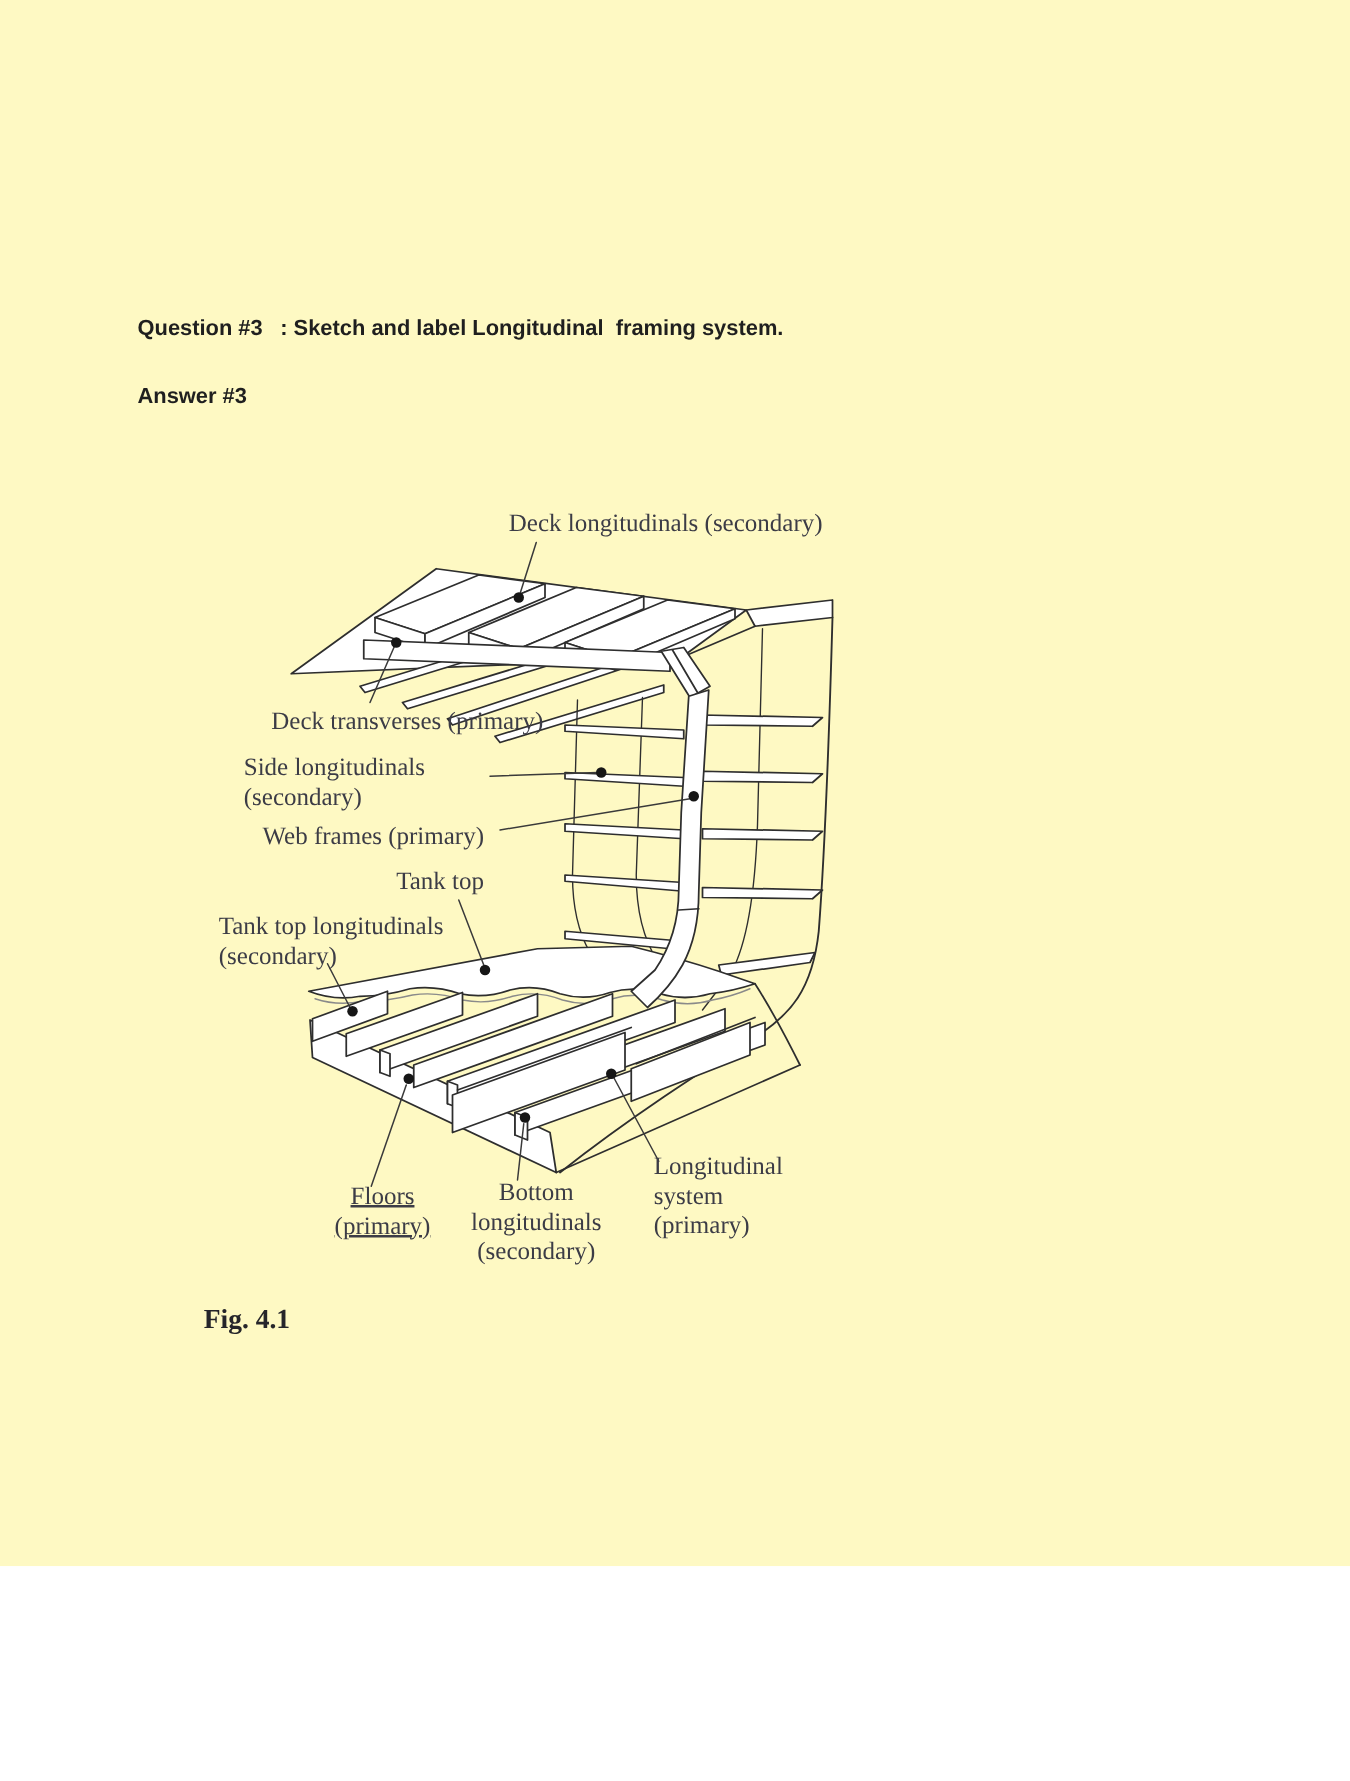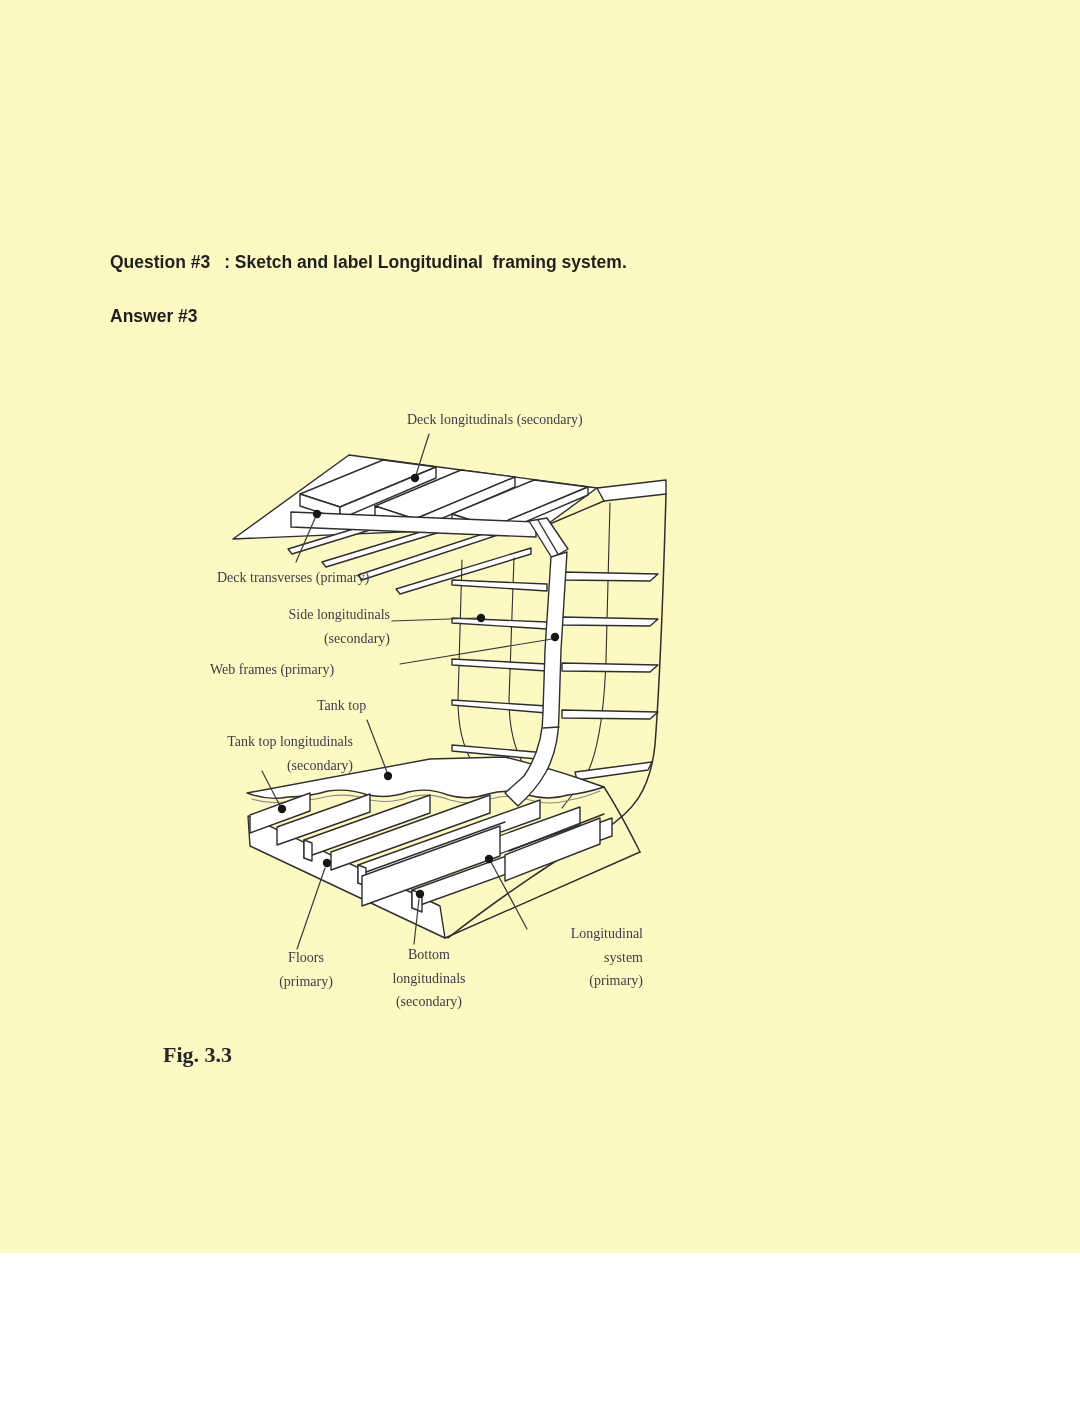--- a/index.html
+++ b/index.html
@@ -1,22 +1,22 @@
 <!DOCTYPE html>
 <html><head>
 <meta charset="utf-8">
 <style>
   html,body{margin:0;padding:0;background:#ffffff;}
   #page{position:relative;width:1080px;height:1253px;background:#fef9c3;overflow:hidden;
         font-family:"Liberation Serif","DejaVu Serif",serif;}
   .qa{position:absolute;font-family:"Liberation Sans","DejaVu Sans",sans-serif;
       font-weight:bold;font-size:17.5px;color:#1f1f1f;white-space:pre-wrap;}
   #drawing{position:absolute;left:0;top:0;width:1080px;height:1425px;z-index:1;}
-  .fig-label{position:absolute;font-size:14px;line-height:23.5px;color:#3c3c46;z-index:2;}
-  .ra{text-align:right;}
+  .fig-label{position:absolute;font-size:20px;line-height:23.5px;color:#3c3c46;z-index:2;}
+  .ra{text-align:left;}
   .ca{text-align:center;}
   .caption{position:absolute;font-weight:bold;font-size:22px;line-height:27.5px;color:#26262a;z-index:2;}
   #page-num{position:absolute;left:543px;top:1372px;font-family:"Liberation Sans","DejaVu Sans",sans-serif;
       font-size:15px;color:#333;z-index:2;}
   #watermark{position:absolute;left:0;top:1252px;width:1080px;height:173px;z-index:3;}
   #wm-text{position:absolute;left:170px;top:-8px;margin:0;white-space:nowrap;
       font-family:"Liberation Serif","DejaVu Serif",serif;font-weight:bold;font-size:148px;
       letter-spacing:2px;transform:scale(0.72,1);transform-origin:left top;
       color:#5f9fc5;-webkit-text-stroke:4px #5f9fc5;
       background:linear-gradient(to bottom,#ffffff 0%,#ffffff 53%,#5f9fc5 53%,#5f9fc5 100%);
@@ -142,40 +142,40 @@
   </svg>
 
   <div class="fig-label" style="left:407px;top:408px;">Deck longitudinals (secondary)</div>
   <div class="fig-label" style="left:217px;top:566px;">Deck transverses (primary)</div>
   <div class="fig-label ra" style="left:195px;top:603px;width:195px;">
     <div>Side longitudinals</div>
     <div>(secondary)</div>
   </div>
   <div class="fig-label" style="left:210px;top:658px;text-align:right;">Web frames (primary)</div>
   <div class="fig-label" style="left:317px;top:694px;">Tank top</div>
-  <div class="fig-label ra" style="left:158px;top:730px;width:195px;">
+  <div class="fig-label ra" style="left:175px;top:730px;width:195px;">
     <div>Tank top longitudinals</div>
     <div>(secondary)</div>
   </div>
-  <div class="fig-label ca" style="left:260px;top:946px;width:92px;">
+  <div class="fig-label ca" style="left:260px;top:946px;width:92px;text-decoration:underline;">
     <div>Floors</div>
     <div>(primary)</div>
   </div>
   <div class="fig-label ca" style="left:368px;top:943px;width:122px;">
     <div>Bottom</div>
     <div>longitudinals</div>
     <div>(secondary)</div>
   </div>
   <div class="fig-label ra" style="left:523px;top:922px;width:120px;">
     <div>Longitudinal</div>
     <div>system</div>
     <div>(primary)</div>
   </div>
 
-  <div class="caption" style="left:163px;top:1041px;">Fig. 3.3</div>
+  <div class="caption" style="left:163px;top:1041px;">Fig. 4.1</div>
 
   <div id="page-num">9</div>
 
   <div id="watermark">
     <svg id="sun" width="160" height="160" viewBox="-80 -80 160 160">
       <path fill="#5f9fc5" d="
         M45.7,-5.6 L78,0 L45.7,5.6 Z M45.1,8.8 L74.2,24.1 L41.7,19.5 Z
         M40.3,22.3 L63.1,45.9 L33.6,31.4 Z M31.4,33.6 L45.9,63.1 L22.3,40.3 Z
         M19.5,41.7 L24.1,74.2 L8.8,45.1 Z M5.6,45.7 L0,78 L-5.6,45.7 Z
         M-8.8,45.1 L-24.1,74.2 L-19.5,41.7 Z M-22.3,40.3 L-45.9,63.1 L-31.4,33.6 Z

